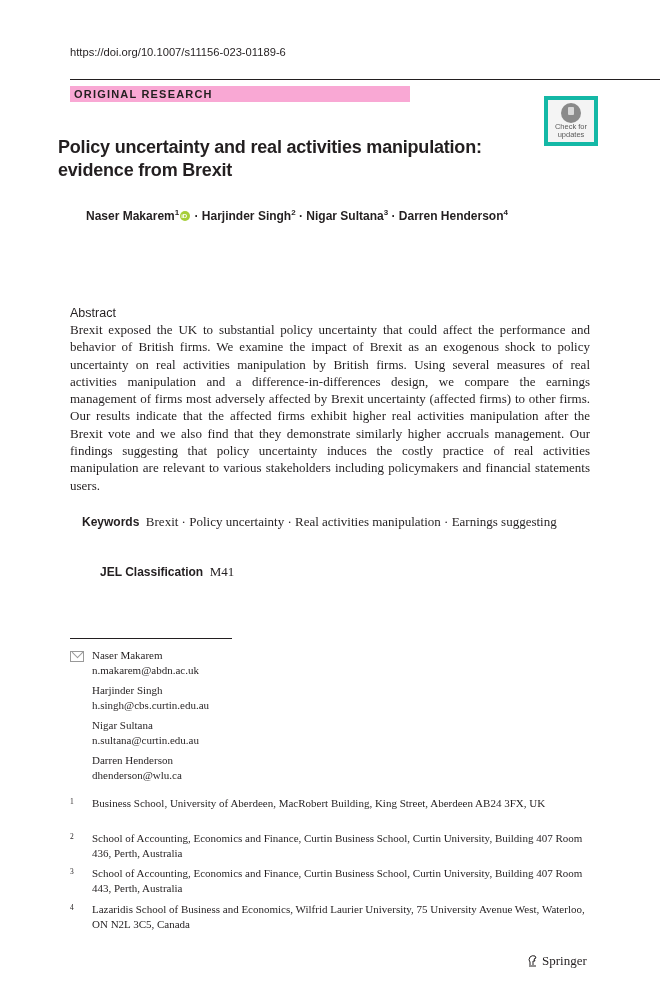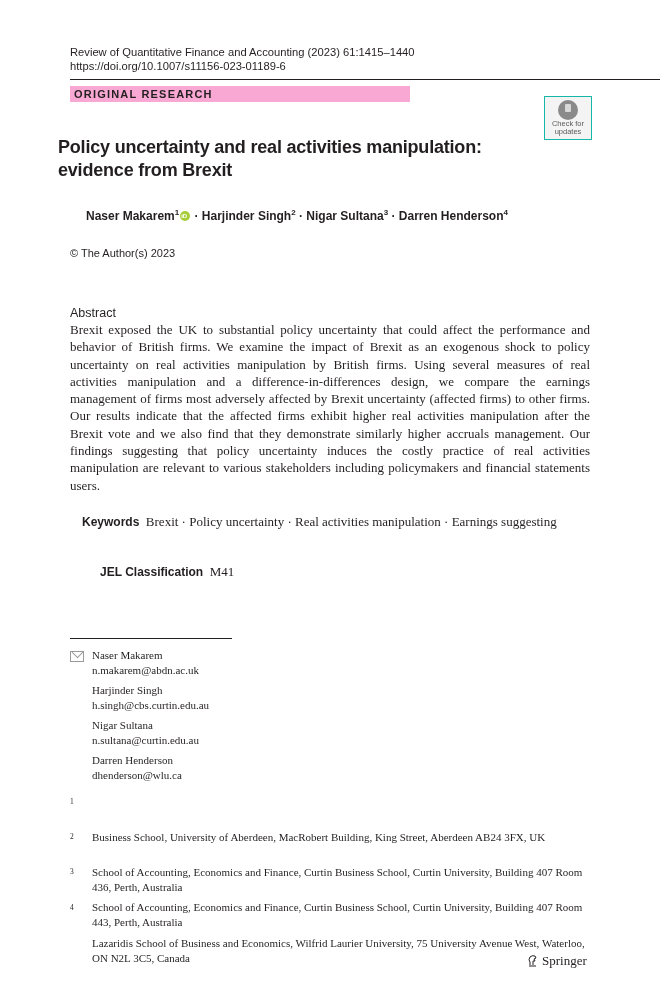--- a/index.html
+++ b/index.html
@@ -6,21 +6,21 @@
   body { width:660px; height:1000px; position:relative; overflow:hidden; color:#231f20; }
   .abs { position:absolute; }
   .sans { font-family:"Liberation Sans", "DejaVu Sans", sans-serif; }
   .serif { font-family:"Liberation Serif", "DejaVu Serif", serif; }
 
   .journal { left:70px; top:45px; font-size:11.2px; line-height:14px; }
   .rule-top { left:70px; top:79px; width:590px; height:1px; background:#231f20; }
   .banner { left:70px; top:86px; width:340px; height:16px; background:#f9a8d4; }
   .banner span { display:block; padding-left:4px; font-size:11px; font-weight:bold; letter-spacing:1.2px; line-height:17px; color:#231f20; }
 
-  .badge { left:544px; top:96px; width:46px; height:42px; border:1px solid #14b8a6; background:#f4f4f4; }
+  .badge { left:544px; top:96px; width:46px; height:42px; border:4px solid #14b8a6; background:#f4f4f4; }
   .badge .circle { position:absolute; left:13px; top:3px; width:20px; height:20px; border-radius:50%; background:#8a8a8a; }
   .badge .circle:after { content:""; position:absolute; left:7px; top:4px; width:6px; height:8px; background:#d8d8d8; border-radius:1px; }
   .badge .txt { position:absolute; left:0; top:23px; width:46px; text-align:center; font-size:7.5px; line-height:8px; color:#5a5a5a; }
 
   .title { left:58px; top:136px; width:500px; font-size:18px; font-weight:bold; line-height:23px; letter-spacing:-0.2px; }
   .authors { left:86px; top:205px; font-size:12px; font-weight:bold; line-height:15px; }
   .authors sup { font-size:8px; vertical-align:5px; }
   .orcid { display:inline-block; width:10px; height:10px; border-radius:50%; background:#a6ce39; vertical-align:-1px; position:relative; margin:0 1px; }
   .orcid:after { content:"iD"; position:absolute; left:1px; top:0; font-size:6px; color:#fff; font-weight:bold; line-height:10px; }
 
@@ -33,50 +33,48 @@
   .jel { left:88px; top:564px; font-size:13px; }
 
   .fn-rule { left:70px; top:638px; width:162px; height:1px; background:#231f20; }
   .contacts { left:92px; top:648px; font-size:11px; line-height:14.5px; }
   .contacts .c { margin-bottom:6px; }
   .mail { left:70px; top:651px; width:12px; height:9px; border:1px solid #999; }
   .mail:before { content:""; position:absolute; left:0; top:-4px; width:8px; height:8px; border-right:1px solid #999; border-bottom:1px solid #999; transform:translateX(2px) rotate(45deg) scale(0.9); }
 
   .affil { left:70px; font-size:11px; line-height:14.5px; width:530px; }
   .affil .num { position:absolute; left:0; top:-1px; font-size:7.5px; }
-  .affil .t { margin-left:22px; display:block;margin-top:34px; }
+  .affil .t { margin-left:22px; display:block; }
 
   .springer { left:527px; top:953px; font-size:13px; }
   .springer .horse { display:inline-block; width:11px; height:13px; vertical-align:-2px; margin-right:4px; }
 </style>
 </head>
 <body>
 
 <div class="abs journal sans">
-  <div>Review of Quantitative Finance and Accounting (2023) 61:1415–1440</div>
   <div>https://doi.org/10.1007/s11156-023-01189-6</div>
 </div>
 <div class="abs rule-top"></div>
 <div class="abs banner sans">
   <span>ORIGINAL RESEARCH</span>
 </div>
 
 <div class="abs badge sans">
   <div class="circle"></div>
   <div class="txt">Check for updates</div>
 </div>
 
 <div class="abs title sans">Policy uncertainty and real activities manipulation: evidence from Brexit</div>
 
 <div class="abs authors sans">
   <span>Naser Makarem</span><sup>1</sup><span class="orcid"></span><span> · </span><span>Harjinder Singh</span><sup>2</sup><span> · </span><span>Nigar Sultana</span><sup>3</sup><span> · </span><span>Darren Henderson</span><sup>4</sup>
 </div>
 
 <div class="abs dates sans">
-  <div>© The Author(s) 2023</div>
 </div>
 
 <div class="abs abstract-head sans">Abstract</div>
 <div class="abs abstract serif">Brexit exposed the UK to substantial policy uncertainty that could affect the performance and behavior of British firms. We examine the impact of Brexit as an exogenous shock to policy uncertainty on real activities manipulation by British firms. Using several measures of real activities manipulation and a difference-in-differences design, we compare the earnings management of firms most adversely affected by Brexit uncertainty (affected firms) to other firms. Our results indicate that the affected firms exhibit higher real activities manipulation after the Brexit vote and we also find that they demonstrate similarly higher accruals management. Our findings suggesting that policy uncertainty induces the costly practice of real activities manipulation are relevant to various stakeholders including policymakers and financial statements users.</div>
 
 <div class="abs keywords serif">
   <b>Keywords</b>&nbsp;
   <span>Brexit · Policy uncertainty · Real activities manipulation · Earnings suggesting</span>
 </div>
 

